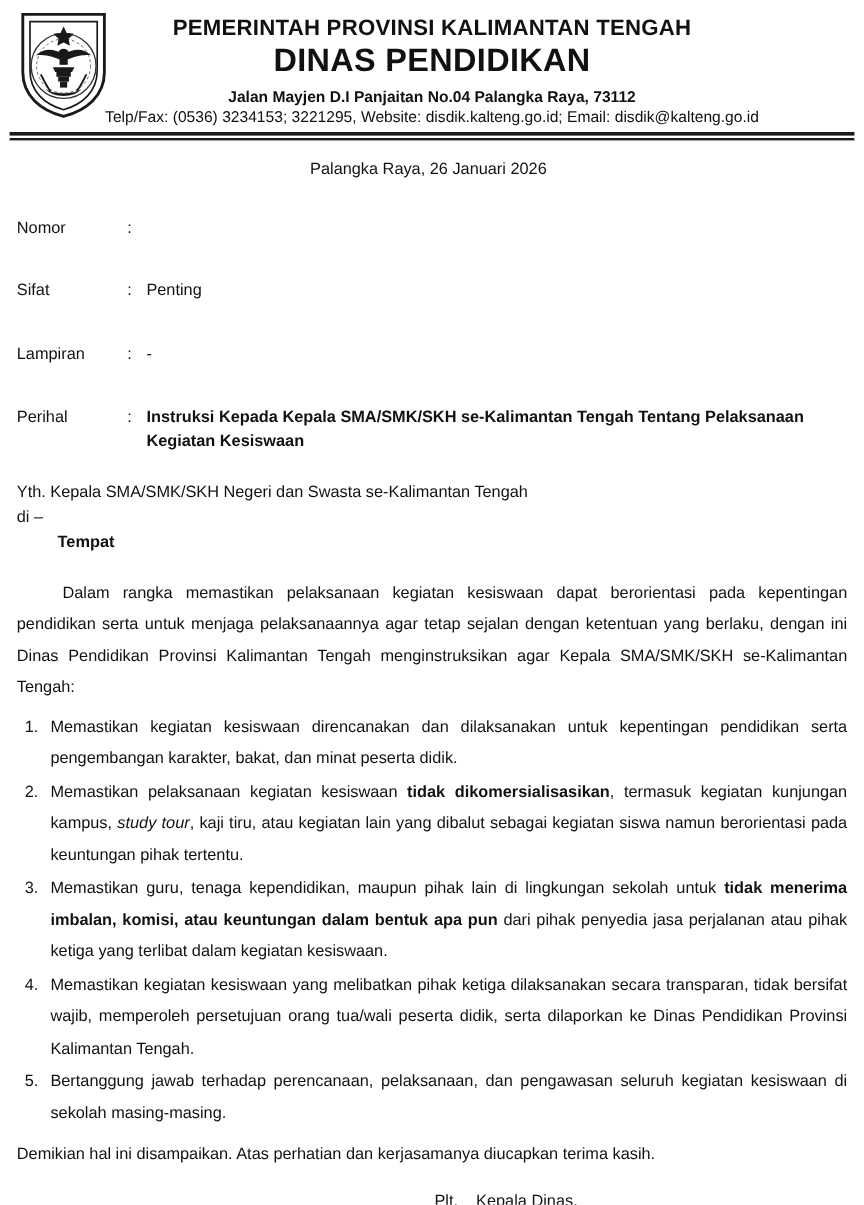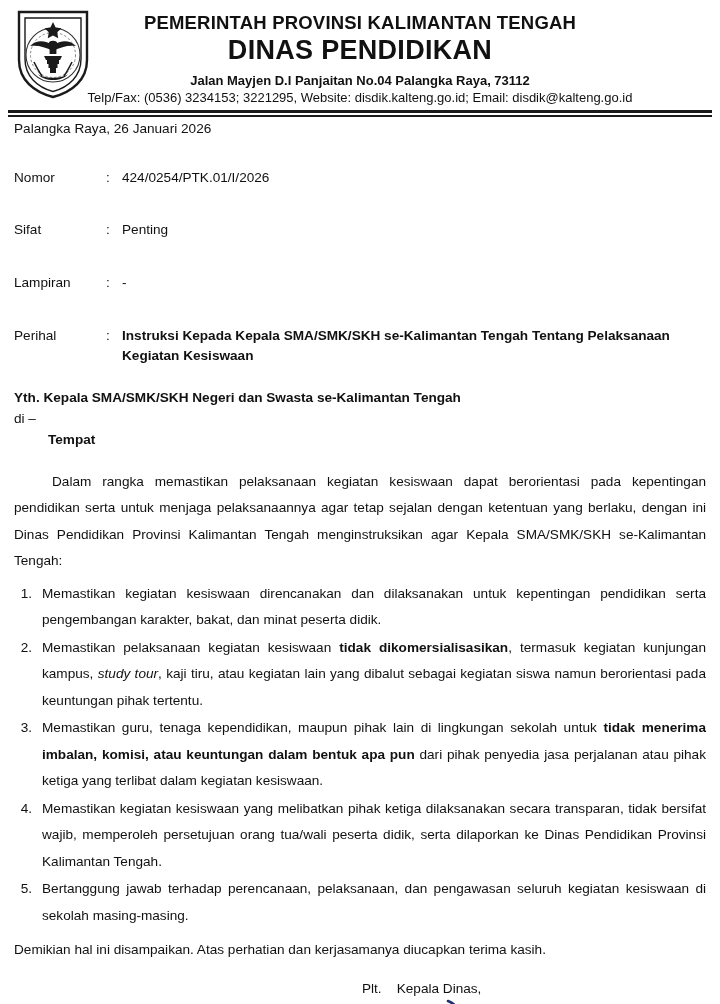--- a/index.html
+++ b/index.html
@@ -53,43 +53,43 @@
     margin-top: 0px;
   }
   .rule-wrap { padding: 0 8px; margin-top: 3px; }
   .rule-thick { height: 3px; background: #1a1a1a; }
   .rule-thin  { height: 1.5px; background: #1a1a1a; margin-top: 2.5px; }
 
   
   .sheet { padding: 0 14px 0 14px; }
 
   .dateline {
-    text-align: left;
-    font-size: 13.6px;
-    margin-top: 4px;
+    text-align: center;
+    font-size: 13.6px;
+    margin-top: 16px;
     padding-right: 6px;
   }
 
   .refblock {
     margin-top: 7px;
     font-size: 13.6px;
     line-height: 1.53;
   }
   .ref-row { display: flex; align-items: flex-start; margin-top: 32px; }
   .ref-label { width: 92px; flex: 0 0 92px; }
   .ref-colon { width: 16px; flex: 0 0 16px; }
   .ref-value { flex: 1 1 auto; }
   .ref-value.bold { font-weight: bold; line-height: 1.5; }
 
   .addressee {
     margin-top: 20px;
     font-size: 13.6px;
     line-height: 1.55;
   }
-  .addressee .yth { font-weight: bold; }
+  .addressee .yth { font-weight: normal; }
   .addressee .di { font-weight: normal; }
   .addressee .tempat { font-weight: bold; padding-left: 34px; }
 
   .para {
     margin-top: 19px;
     font-size: 13.6px;
     line-height: 1.95;
     text-align: justify;
     text-indent: 38px;
   }
@@ -199,21 +199,20 @@
 </div>
 
 <div class="sheet">
 
   <div class="dateline">Palangka Raya, 26 Januari 2026</div>
 
   <div class="refblock">
     <div class="ref-row">
       <div class="ref-label">Nomor</div>
       <div class="ref-colon">:</div>
-      <div class="ref-value">424/0254/PTK.01/I/2026</div>
     </div>
     <div class="ref-row">
       <div class="ref-label">Sifat</div>
       <div class="ref-colon">:</div>
       <div class="ref-value">Penting</div>
     </div>
     <div class="ref-row">
       <div class="ref-label">Lampiran</div>
       <div class="ref-colon">:</div>
       <div class="ref-value">-</div>

